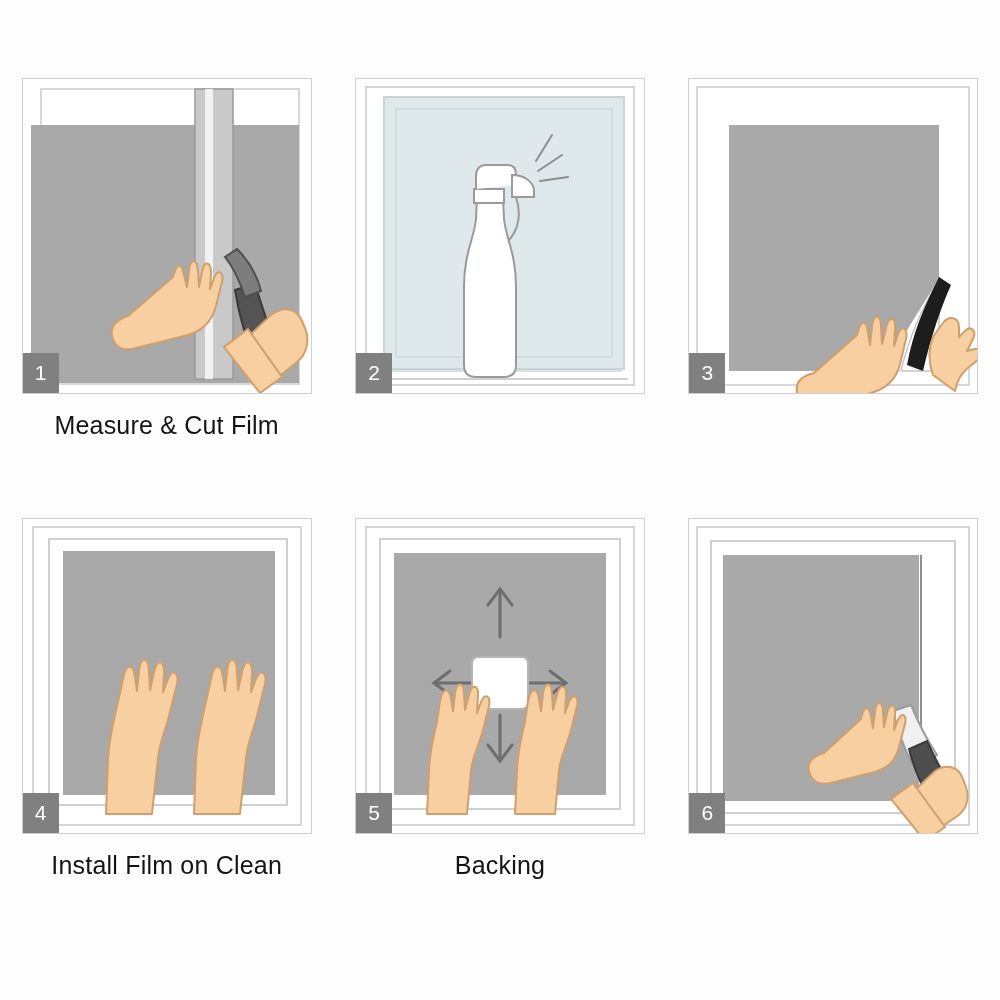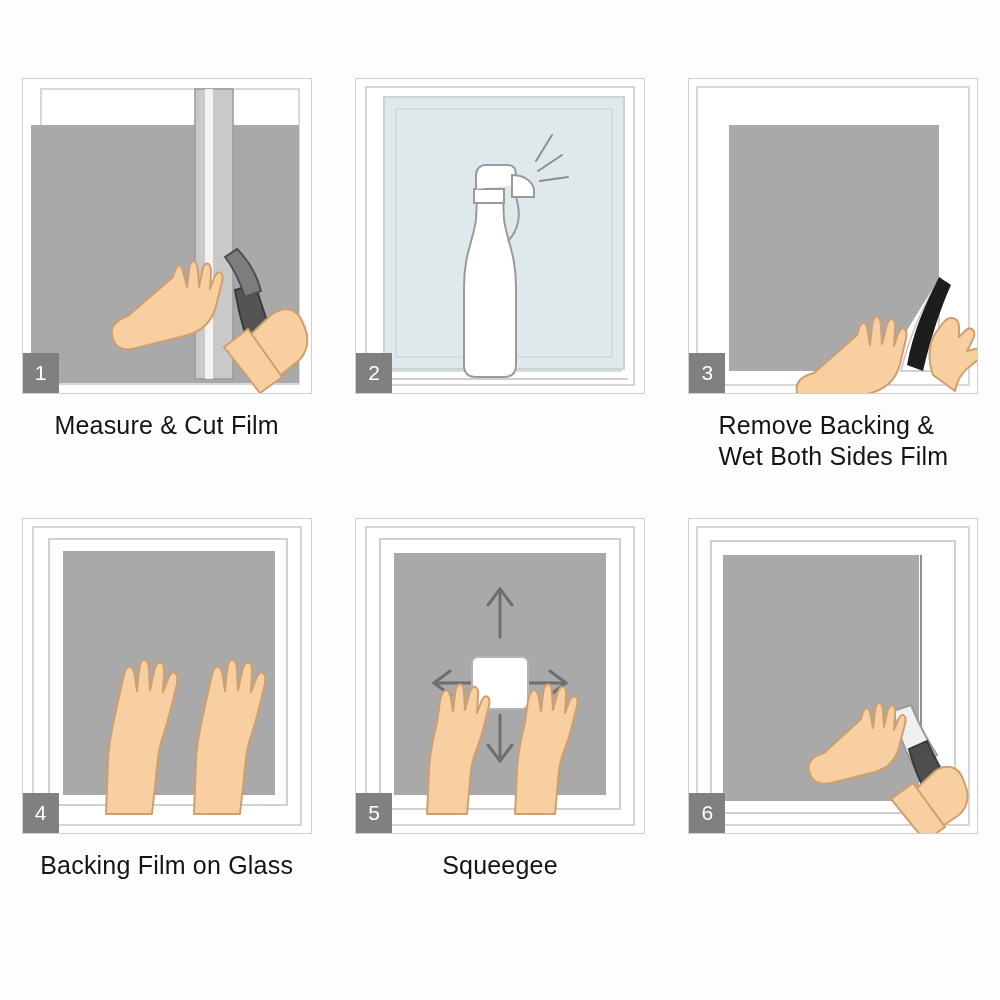--- a/index.html
+++ b/index.html
@@ -57,21 +57,21 @@
     display: flex;
     align-items: center;
     justify-content: center;
     z-index: 40;
     font-family: "Liberation Sans", sans-serif;
   }
   .caption {
     margin-top: 16px;
     font-size: 25px;
     line-height: 1.25;
-    text-align: left;
+    text-align: right;
     color: #141414;
     max-width: 300px;
     letter-spacing: 0.2px;
   }
   .caption .l2 { display: block; }
   svg { display: block; }
 </style>
 </head>
 <body>
 
@@ -142,45 +142,41 @@
           <g>
             <path d="M176,266 c4,-16 9,-16 11,-2 l2,12 2,-18 c1,-14 9,-14 9,0 l1,17 4,-16 c3,-13 10,-11 9,1 l-1,17 4,-12 c4,-10 10,-6 8,5 l-6,25 c-4,17 -15,26 -33,30 l-46,11 c-14,3 -22,-3 -24,-13 -2,-10 5,-16 17,-19 z" fill="#f7cfa0" stroke="#cf9f6e" stroke-width="2" stroke-linejoin="round" transform="translate(-8,-10)"></path>
           </g>
 
           <g>
             <path d="M244,296 c-6,-16 -4,-34 4,-44 l6,-8 c6,-8 16,-6 16,4 l0,10 6,-6 c6,-6 12,0 8,8 l-6,12 8,-2 c8,-2 10,6 4,10 l-10,8 c-8,6 -12,14 -14,24 z" fill="#f7cfa0" stroke="#cf9f6e" stroke-width="2" stroke-linejoin="round"></path>
           </g>
         </svg>
         <div class="badge">3</div>
       </div>
-      <div class="caption">
-        <span>Remove Backing &amp;</span>
-        <span class="l2">Wet Both Sides Film</span>
-      </div>
     </div>
 
     <div class="cell">
       <div class="panel">
         <svg width="288" height="314" viewBox="0 0 288 314">
           <rect x="10" y="8" width="268" height="298" fill="#ffffff" stroke="#d5d5d5" stroke-width="2"></rect>
           <rect x="26" y="20" width="238" height="266" fill="#ffffff" stroke="#d0d0d0" stroke-width="2"></rect>
           <rect x="40" y="32" width="212" height="244" fill="#a9a9a9"></rect>
 
           <g>
             <path d="M100,160 c3,-16 10,-16 12,-2 l2,14 2,-20 c1,-15 10,-15 10,0 l1,19 4,-18 c3,-14 11,-12 10,1 l-1,19 5,-13 c4,-11 11,-7 9,5 l-7,28 c-4,18 -10,28 -12,46 l-6,56 -46,0 2,-54 c1,-22 6,-40 9,-54 z" fill="#f7cfa0" stroke="#cf9f6e" stroke-width="2" stroke-linejoin="round"></path>
           </g>
 
           <g>
             <path d="M188,160 c3,-16 10,-16 12,-2 l2,14 2,-20 c1,-15 10,-15 10,0 l1,19 4,-18 c3,-14 11,-12 10,1 l-1,19 5,-13 c4,-11 11,-7 9,5 l-7,28 c-4,18 -10,28 -12,46 l-6,56 -46,0 2,-54 c1,-22 6,-40 9,-54 z" fill="#f7cfa0" stroke="#cf9f6e" stroke-width="2" stroke-linejoin="round"></path>
           </g>
         </svg>
         <div class="badge">4</div>
       </div>
       <div class="caption">
-        <span>Backing Film on Glass</span>
+        <span>Install Film on Clean</span>
       </div>
     </div>
 
     <div class="cell">
       <div class="panel">
         <svg width="288" height="314" viewBox="0 0 288 314">
           <rect x="10" y="8" width="268" height="298" fill="#ffffff" stroke="#d5d5d5" stroke-width="2"></rect>
           <rect x="24" y="20" width="240" height="270" fill="#ffffff" stroke="#d0d0d0" stroke-width="2"></rect>
           <rect x="38" y="34" width="212" height="242" fill="#a9a9a9"></rect>
 
@@ -201,21 +197,21 @@
             <path d="M84,182 c3,-14 9,-14 11,-2 l2,12 2,-17 c1,-13 9,-13 9,0 l1,16 4,-15 c3,-12 10,-10 9,1 l-1,17 4,-11 c4,-10 10,-6 8,4 l-6,24 c-4,16 -10,24 -12,40 l-4,44 -40,0 2,-44 c1,-20 5,-36 8,-48 z" fill="#f7cfa0" stroke="#cf9f6e" stroke-width="2" stroke-linejoin="round"></path>
           </g>
 
           <g>
             <path d="M172,182 c3,-14 9,-14 11,-2 l2,12 2,-17 c1,-13 9,-13 9,0 l1,16 4,-15 c3,-12 10,-10 9,1 l-1,17 4,-11 c4,-10 10,-6 8,4 l-6,24 c-4,16 -10,24 -12,40 l-4,44 -40,0 2,-44 c1,-20 5,-36 8,-48 z" fill="#f7cfa0" stroke="#cf9f6e" stroke-width="2" stroke-linejoin="round"></path>
           </g>
         </svg>
         <div class="badge">5</div>
       </div>
       <div class="caption">
-        <span>Squeegee</span>
+        <span>Backing</span>
       </div>
     </div>
 
     <div class="cell">
       <div class="panel">
         <svg width="288" height="314" viewBox="0 0 288 314">
           <rect x="8" y="8" width="272" height="298" fill="#ffffff" stroke="#d5d5d5" stroke-width="2"></rect>
           <rect x="22" y="22" width="244" height="272" fill="#ffffff" stroke="#d0d0d0" stroke-width="2"></rect>
           <rect x="34" y="36" width="196" height="246" fill="#a9a9a9"></rect>
           <path d="M232,36 L232,282" stroke="#8f8f8f" stroke-width="2"></path>

